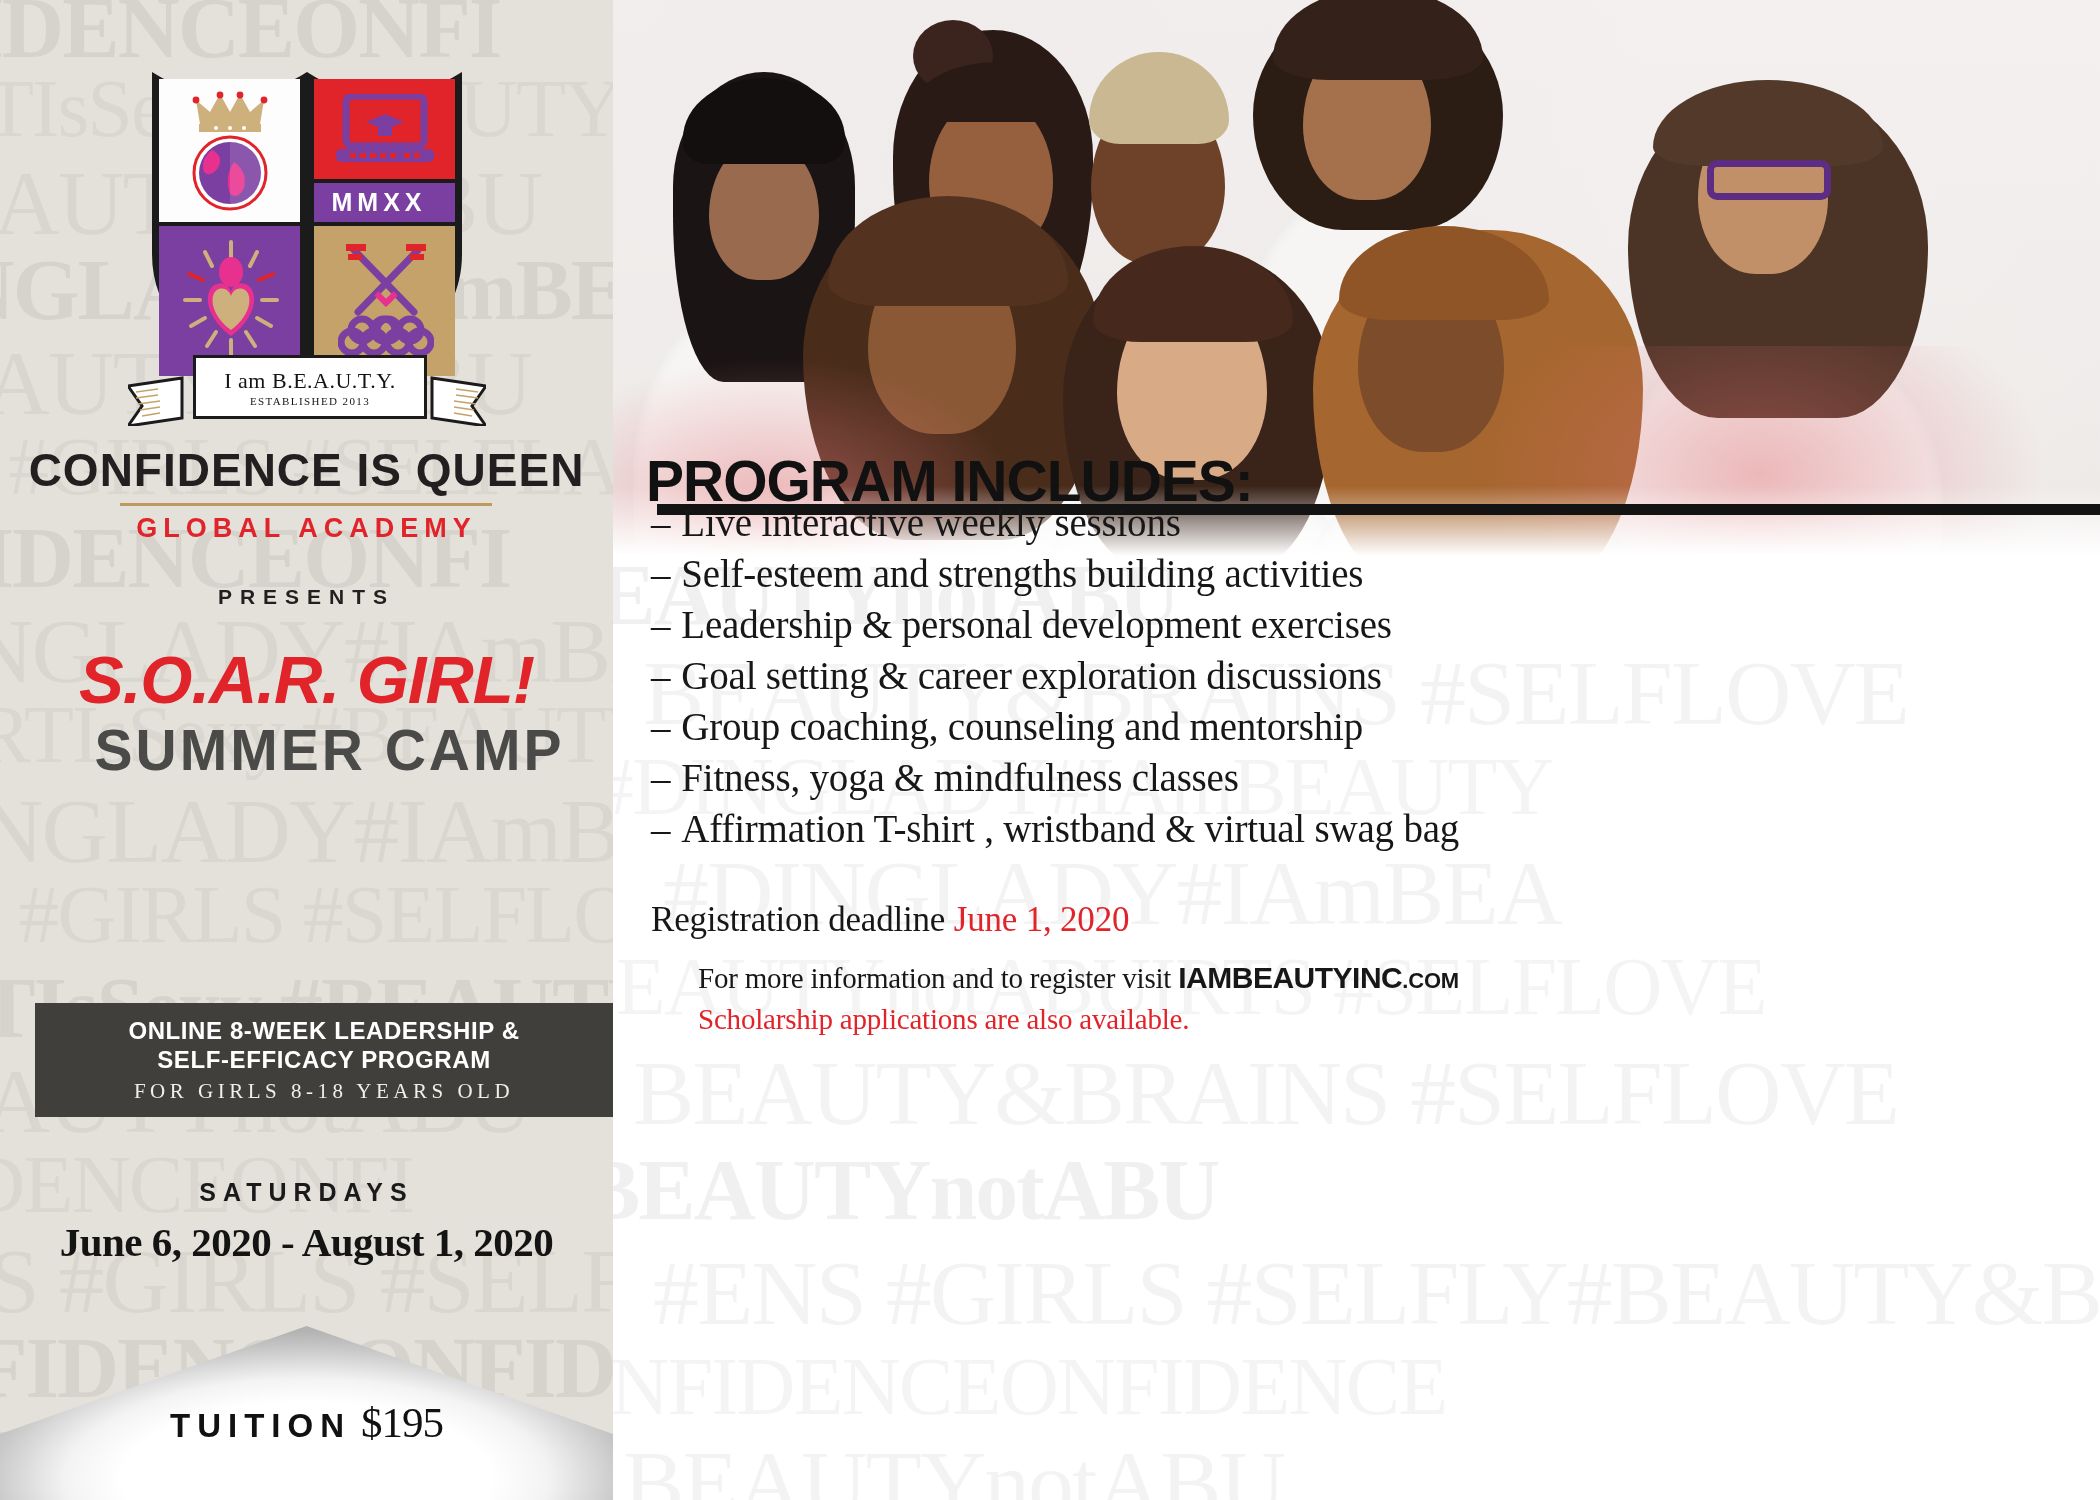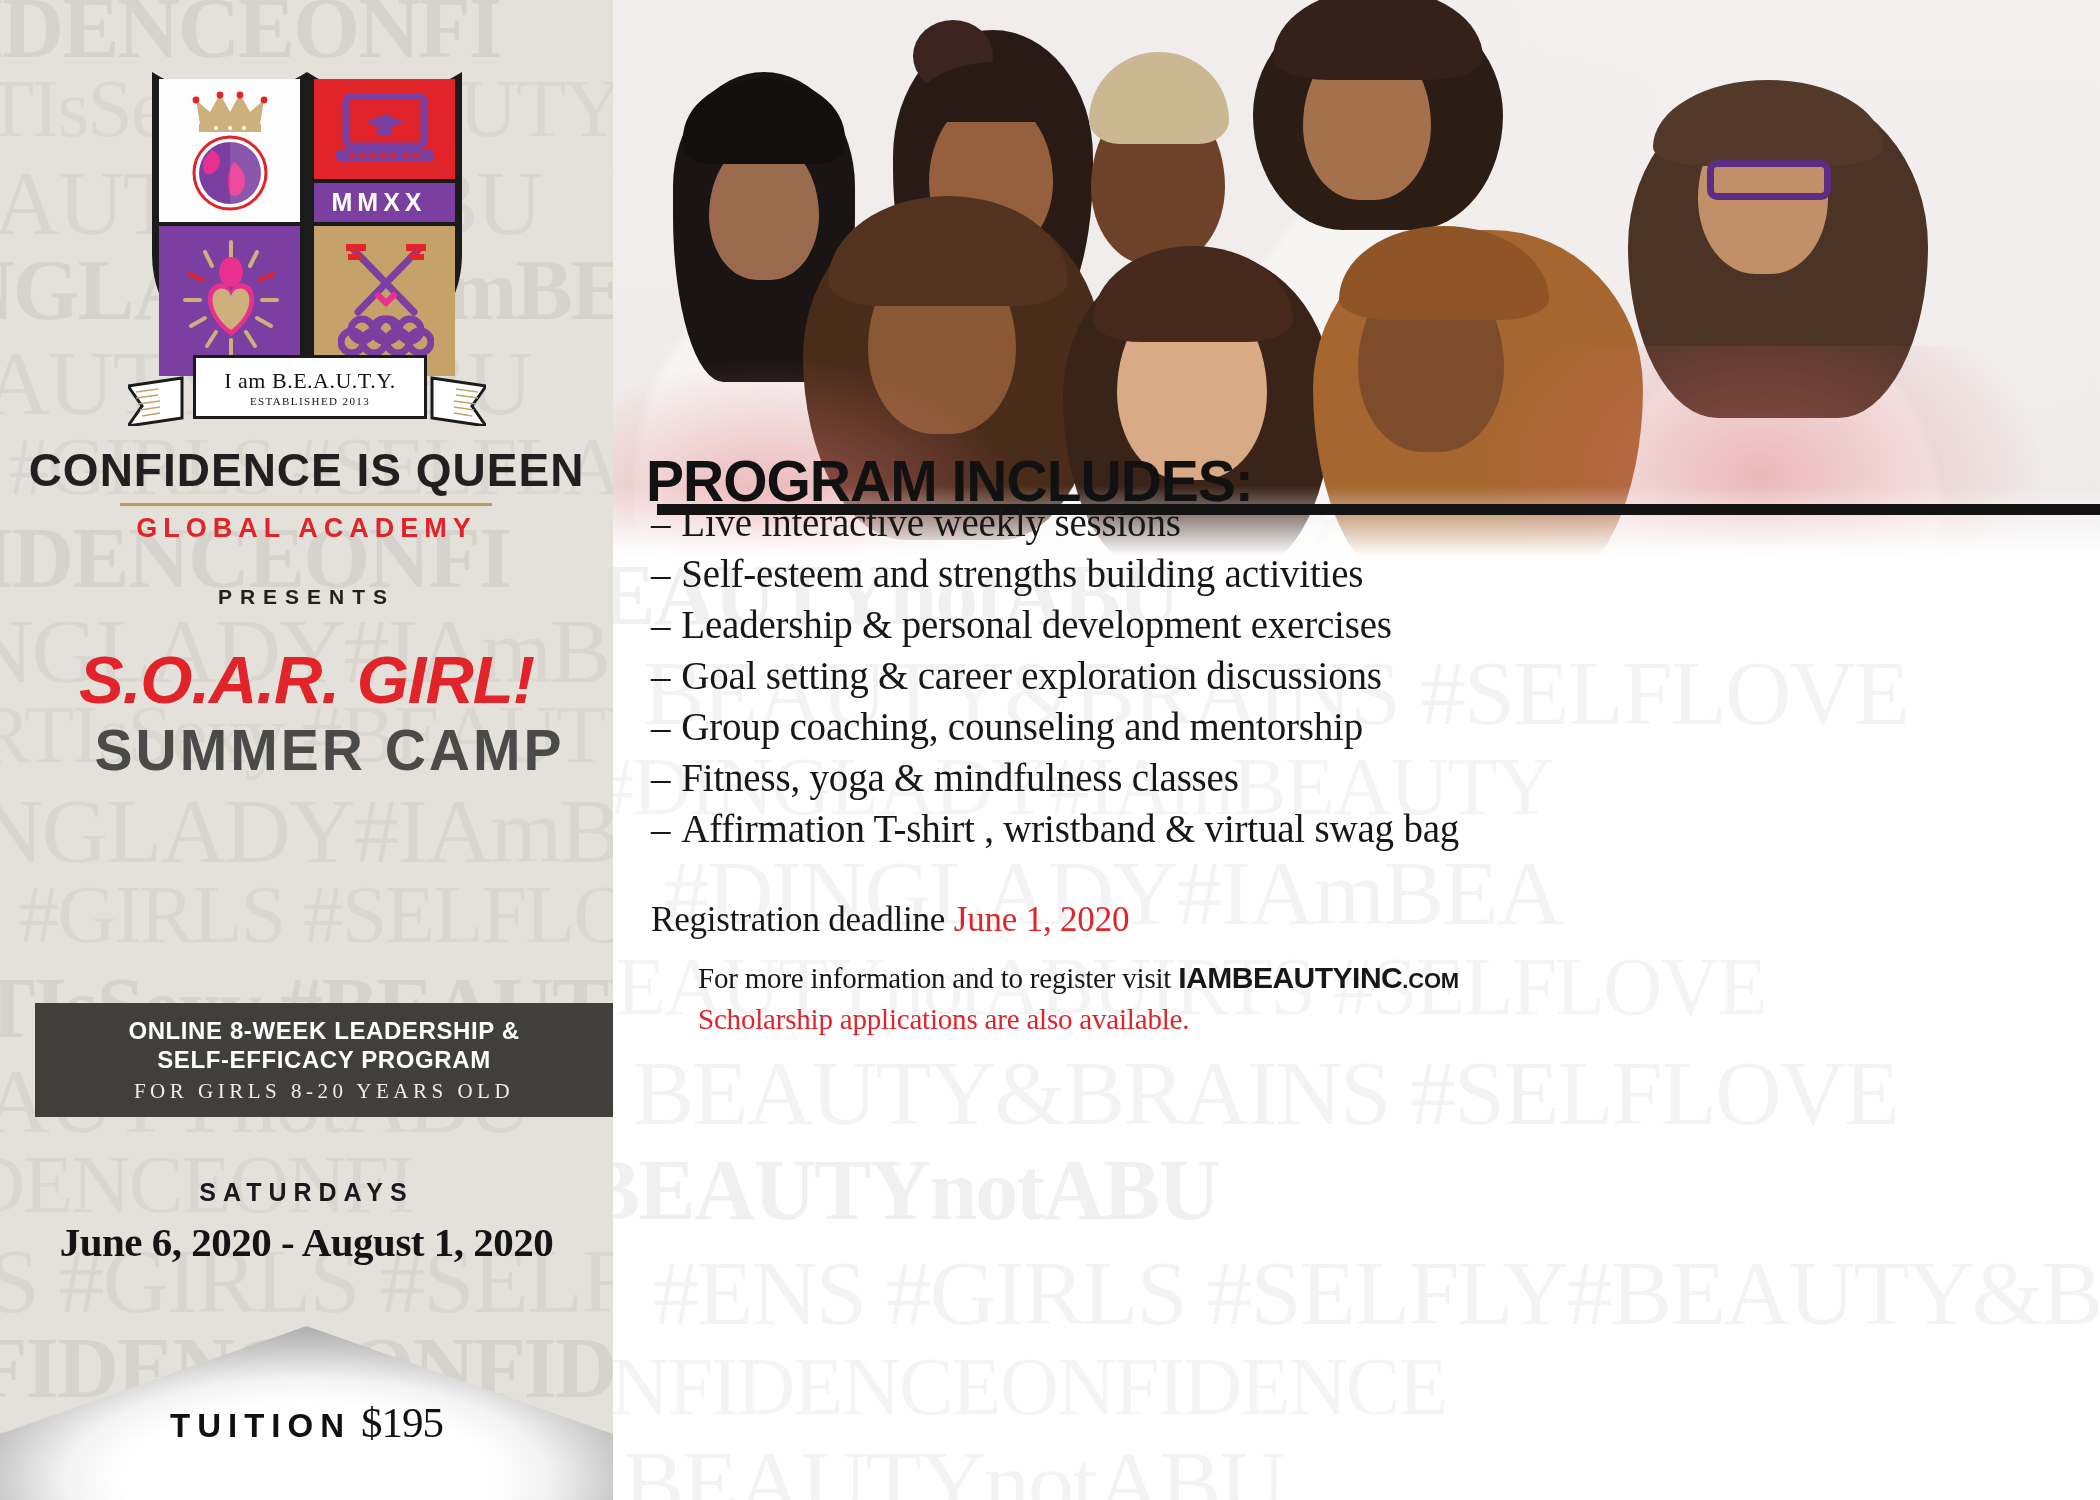--- a/index.html
+++ b/index.html
@@ -392,21 +392,21 @@
       <div class="ga">GLOBAL ACADEMY</div>
       <div class="presents">PRESENTS</div>
       <div class="soar">S.O.A.R. GIRL!</div>
       <div class="camp">SUMMER CAMP</div>
 
       <div class="darkbar">
         <div class="db1">
           <div>ONLINE 8-WEEK LEADERSHIP &amp;</div>
           <div>SELF-EFFICACY PROGRAM</div>
         </div>
-        <div class="db2">FOR GIRLS 8-20 YEARS OLD</div>
+        <div class="db2">FOR GIRLS 8-18 YEARS OLD</div>
       </div>
 
       <div class="sat">SATURDAYS</div>
       <div class="daterange">June 6, 2020 - August 1, 2020</div>
 
       <div class="chev"></div>
       <div class="tuition">
         <span class="tu-lab">TUITION</span><span class="tu-val">$195</span>
       </div>
 

